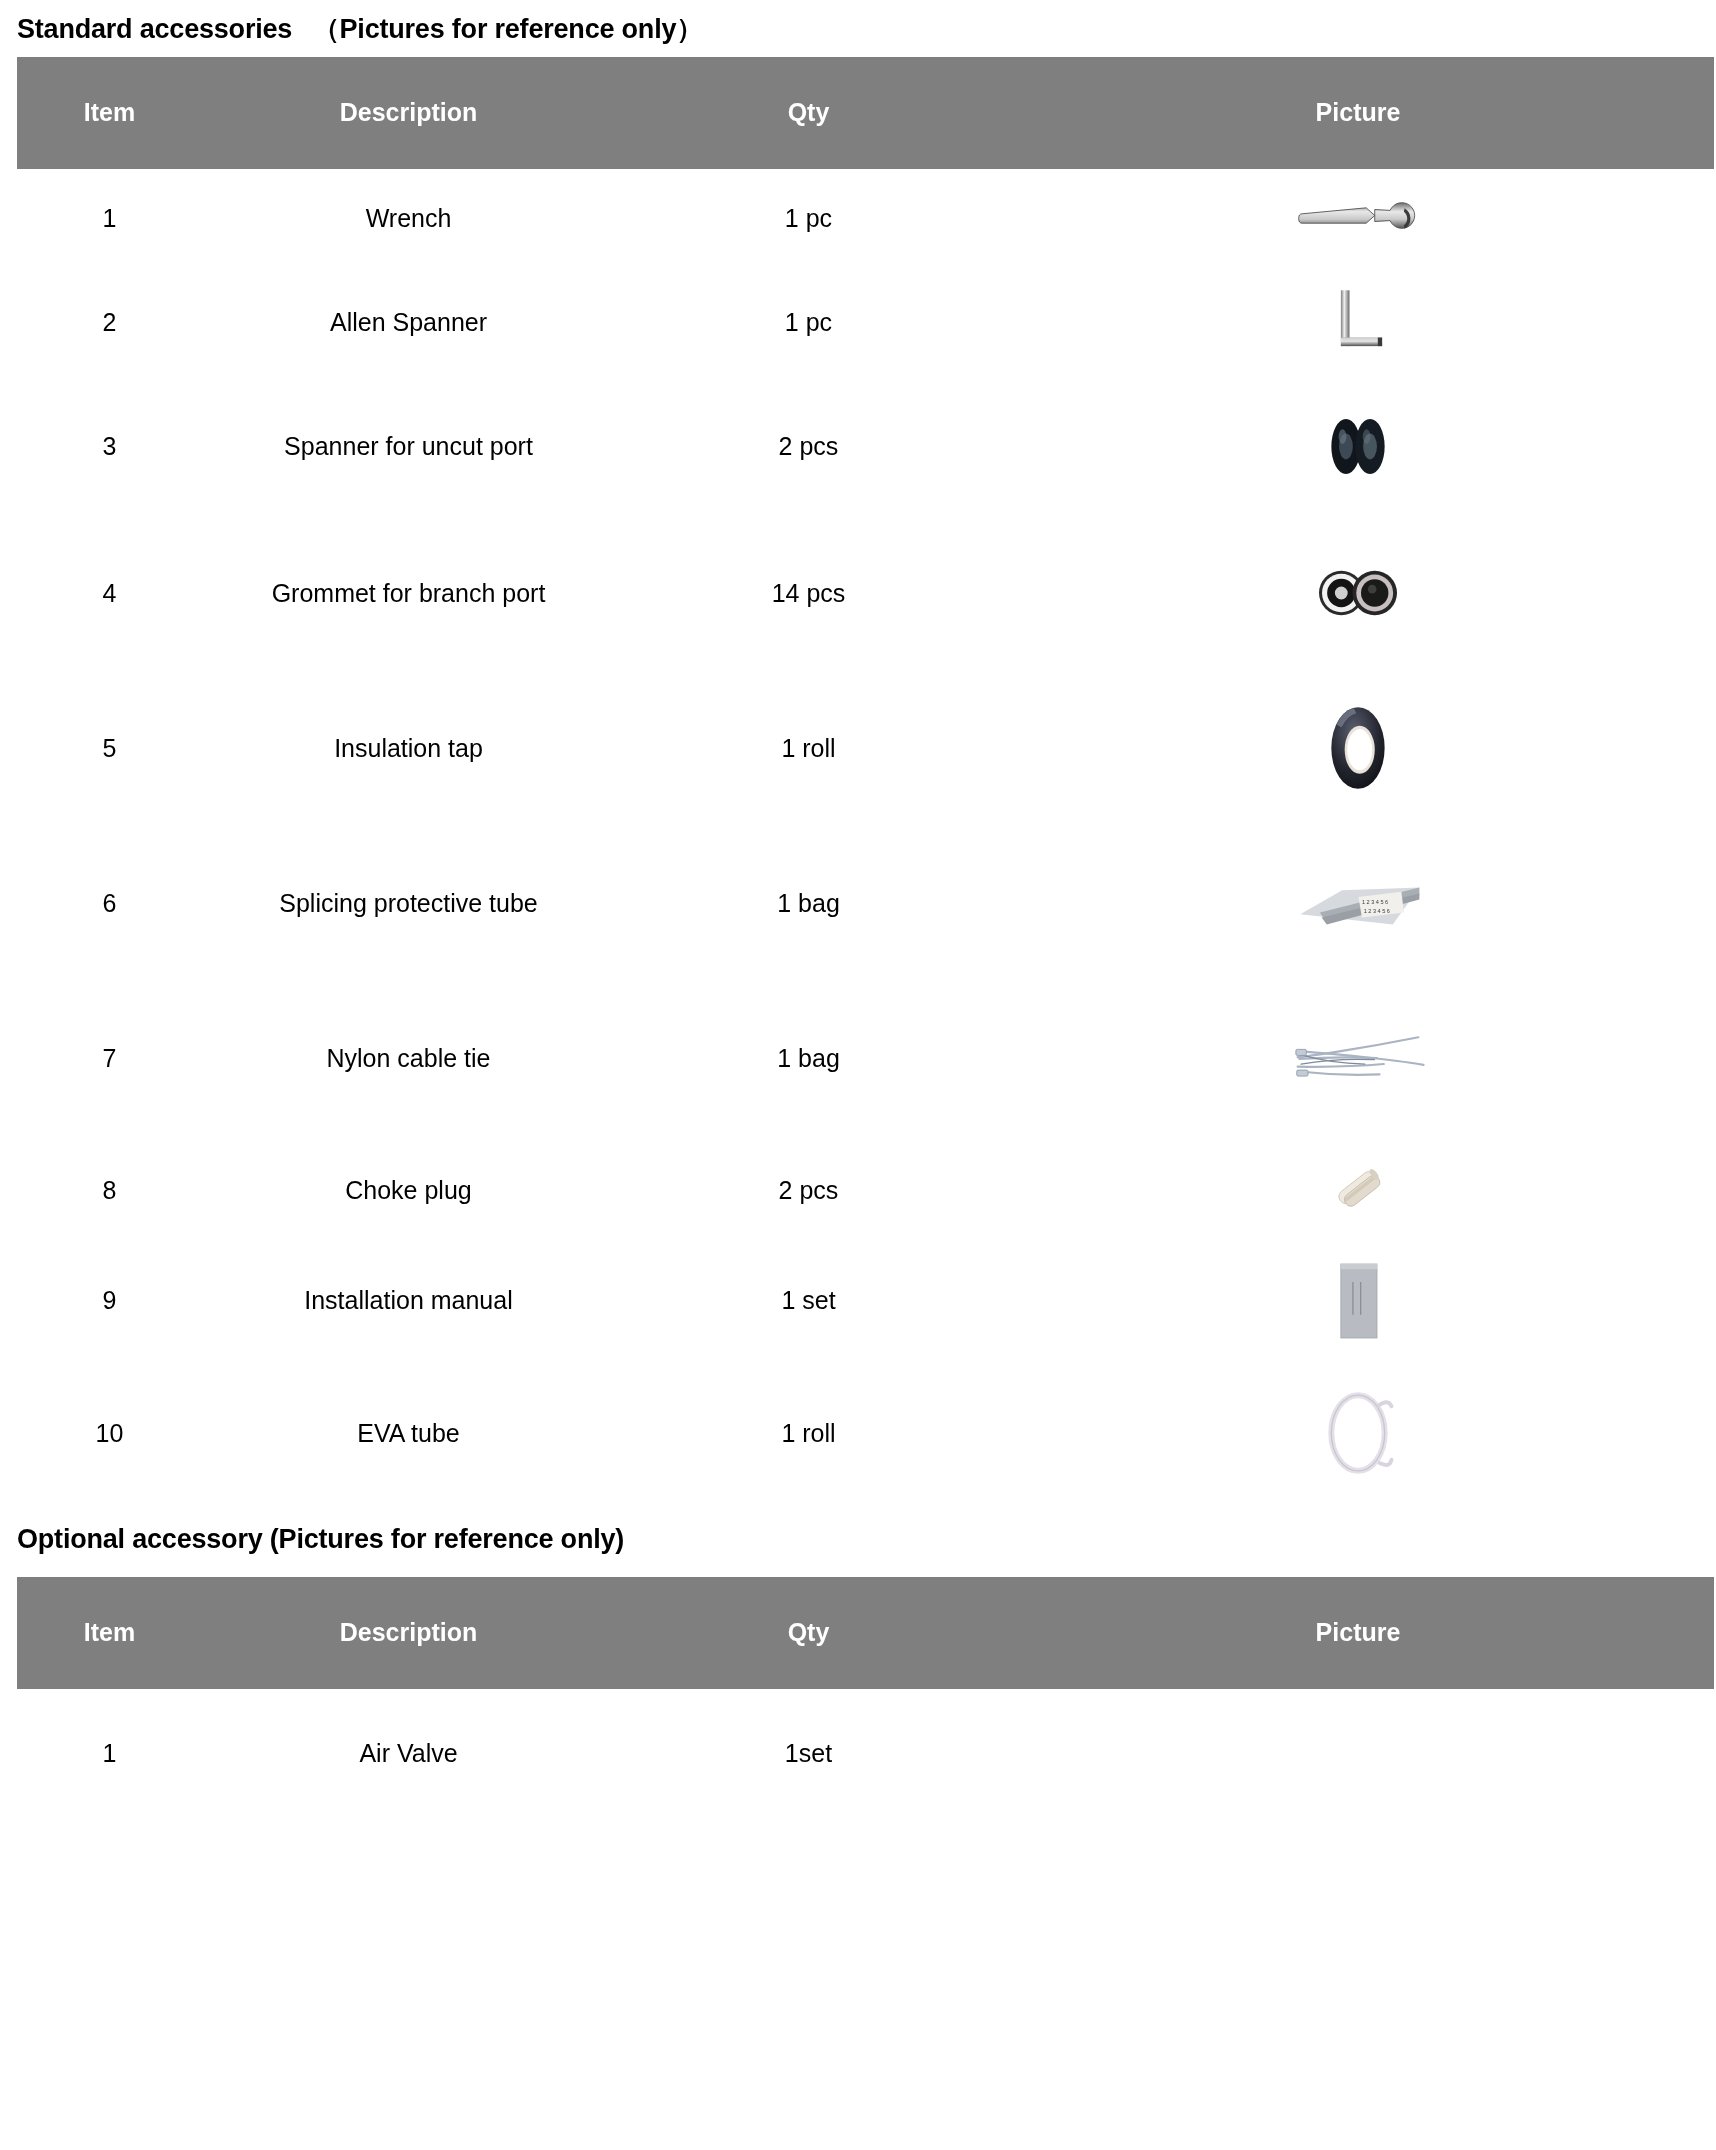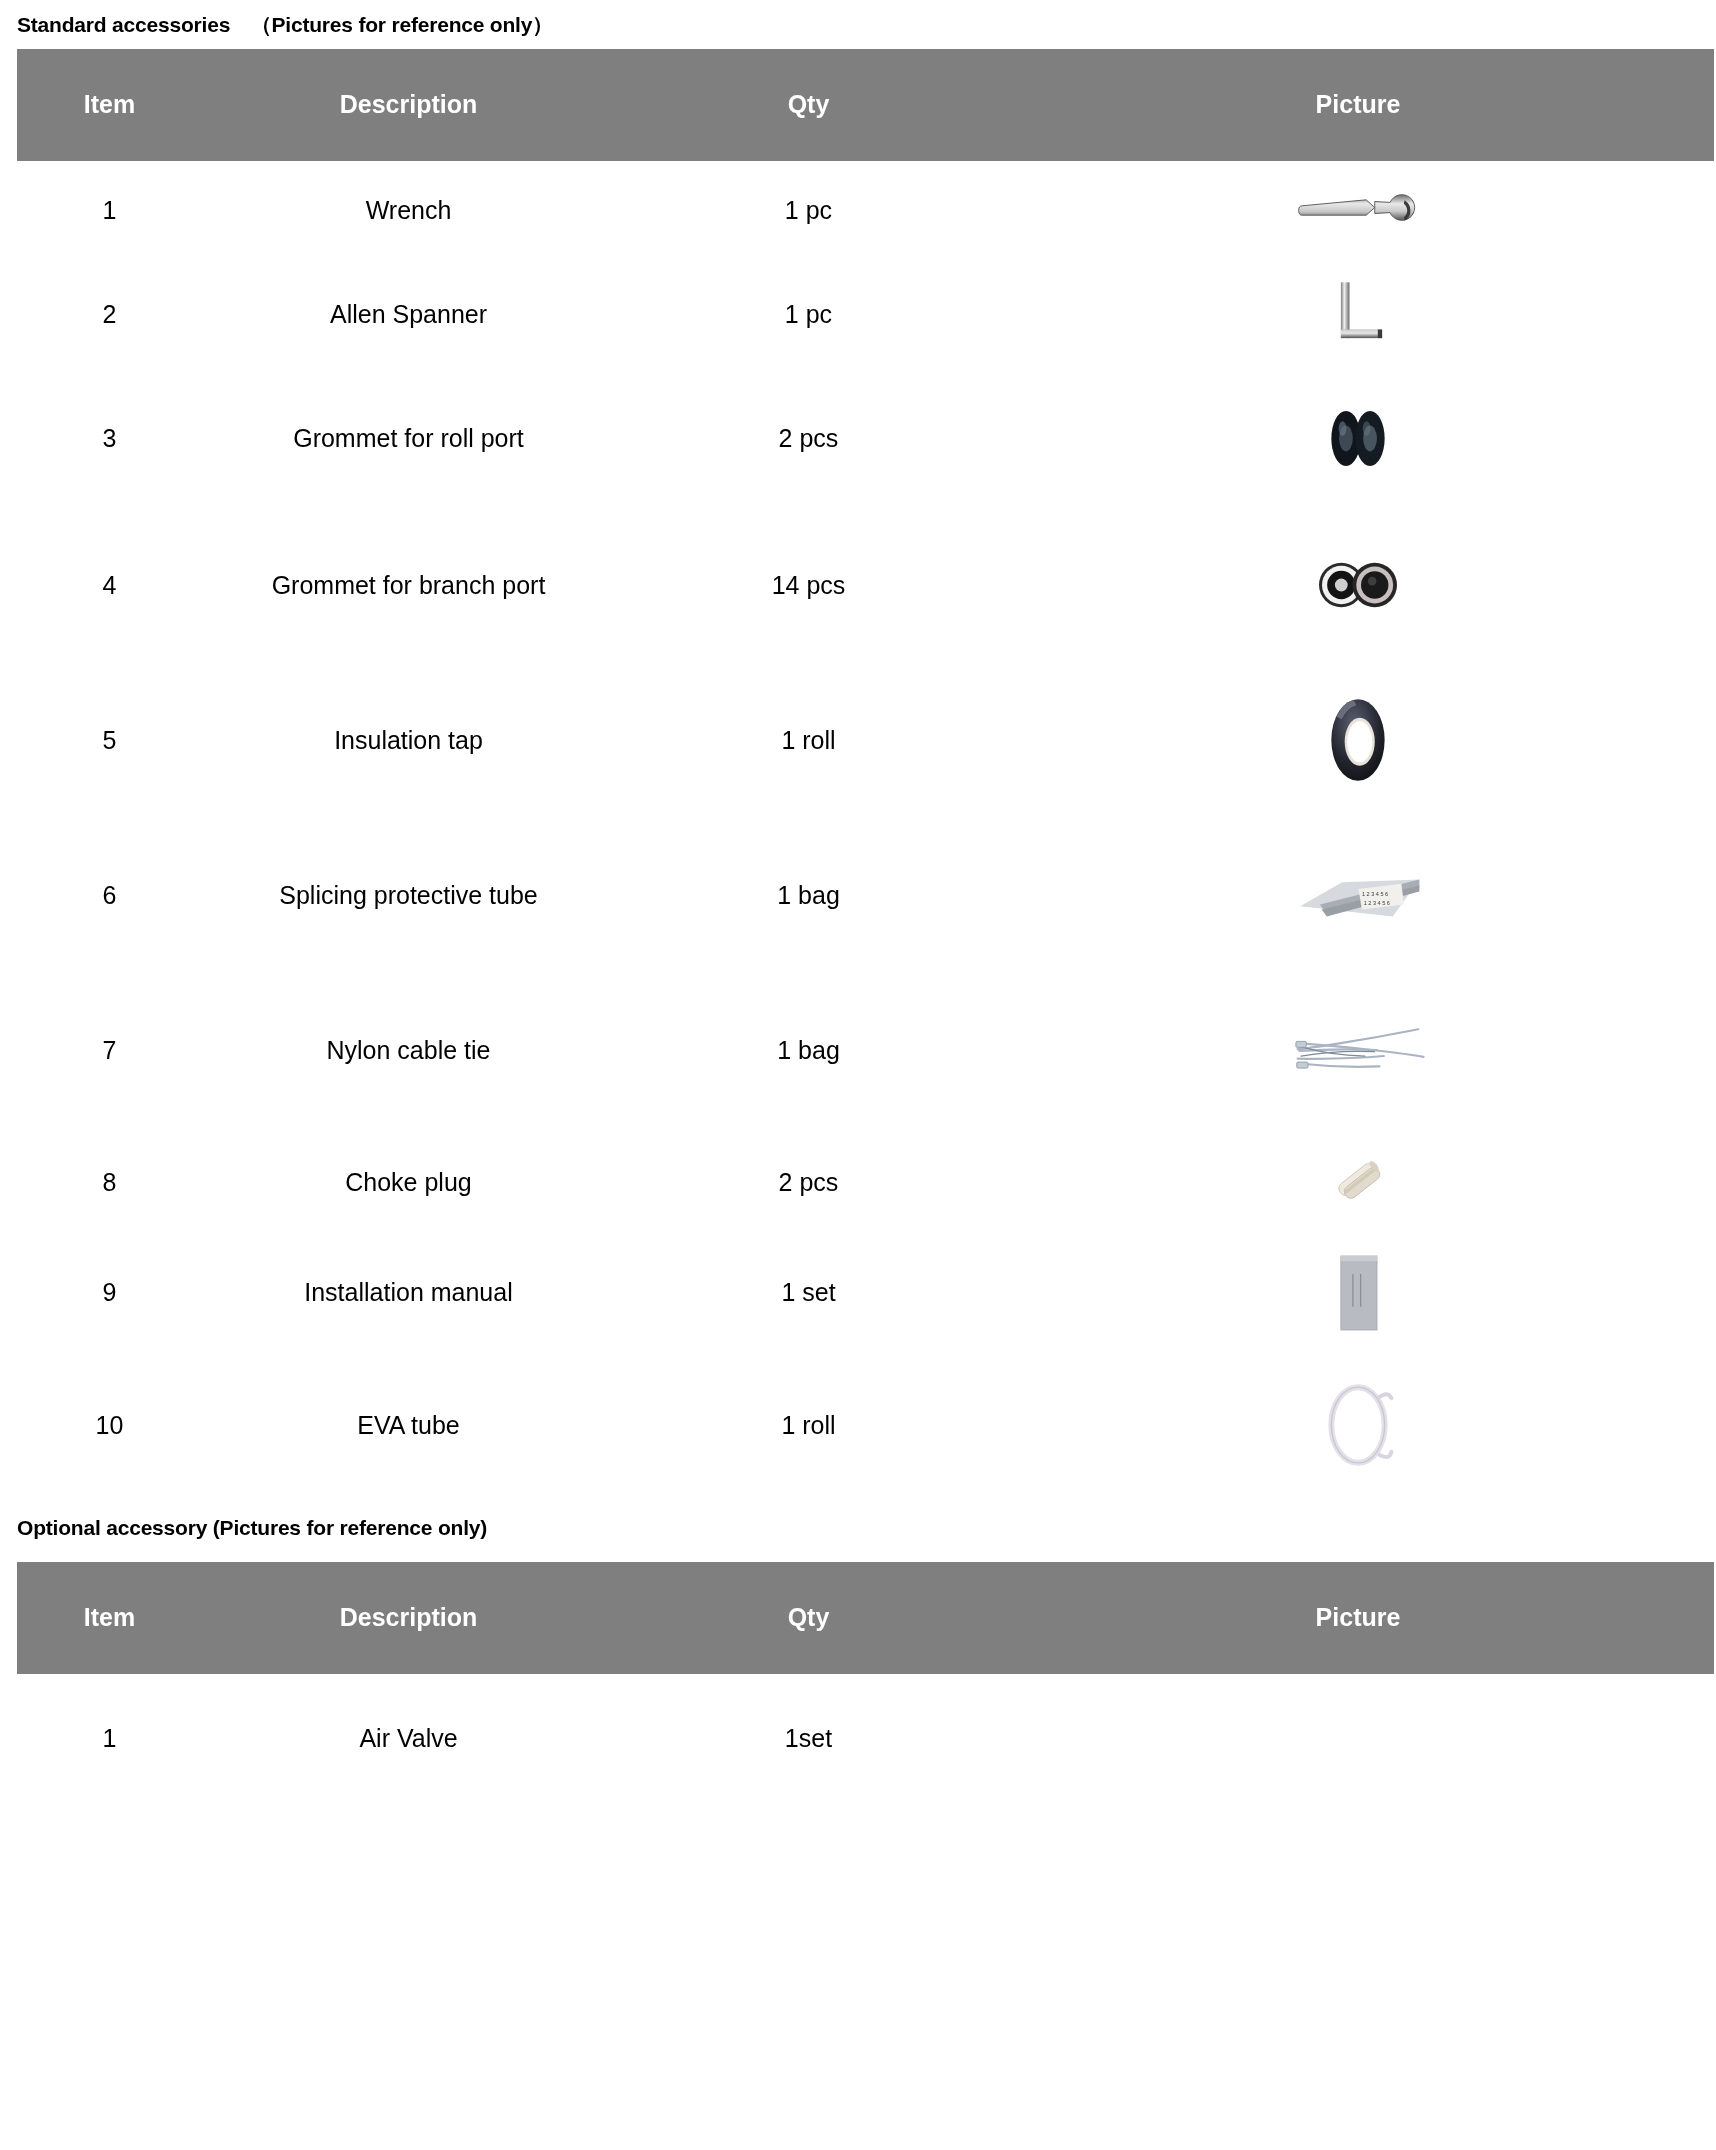--- a/index.html
+++ b/index.html
@@ -9,21 +9,21 @@
     width: 1716px;
     background: #ffffff;
     font-family: "Liberation Sans", sans-serif;
     color: #000000;
     -webkit-font-smoothing: antialiased;
   }
   .page { width: 1716px; position: relative; padding: 0; }
 
   
   .section-title {
-    font-size: 21px;
+    font-size: 27px;
     font-weight: bold;
     color: #000;
     padding-left: 17px;
     letter-spacing: -0.2px;
     white-space: nowrap;
   }
   .section-title.std { padding-top: 11.2px; padding-bottom: 9.5px; }
   .section-title.opt { padding-top: 13px; padding-bottom: 22px; }
   .title-main { }
   .title-gap { display:inline-block; width:20.6px; }
@@ -149,21 +149,21 @@
               <rect x="44" y="120" width="96" height="20" fill="url(#ga2)"></rect>
               <rect x="44" y="120" width="96" height="5" fill="#ffffff" opacity="0.5"></rect>
               <rect x="130" y="120" width="10" height="20" fill="#3a3a3a"></rect>
             </svg>
           </div>
         </td>
       </tr>
 
       <tr class="r-t">
         <td>3</td>
-        <td>Grommet for roll port</td>
+        <td>Spanner for uncut port</td>
         <td>2 pcs</td>
         <td class="pic-cell">
           <div class="pic-wrap">
             <svg width="86" height="65" viewBox="0 0 200 150">
               <ellipse cx="72" cy="75" rx="34" ry="64" fill="#10161c"></ellipse>
               <ellipse cx="128" cy="75" rx="34" ry="64" fill="#141b22"></ellipse>
               <ellipse cx="72" cy="75" rx="16" ry="30" fill="#3d4a55"></ellipse>
               <ellipse cx="128" cy="75" rx="16" ry="30" fill="#47555f"></ellipse>
               <ellipse cx="64" cy="52" rx="9" ry="17" fill="#6d7d88" opacity="0.6"></ellipse>
               <ellipse cx="120" cy="52" rx="9" ry="17" fill="#6d7d88" opacity="0.45"></ellipse>

